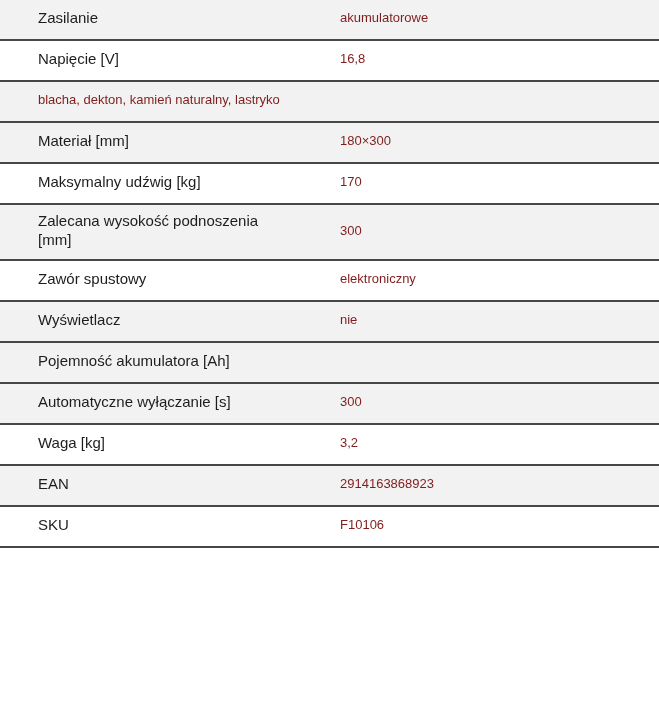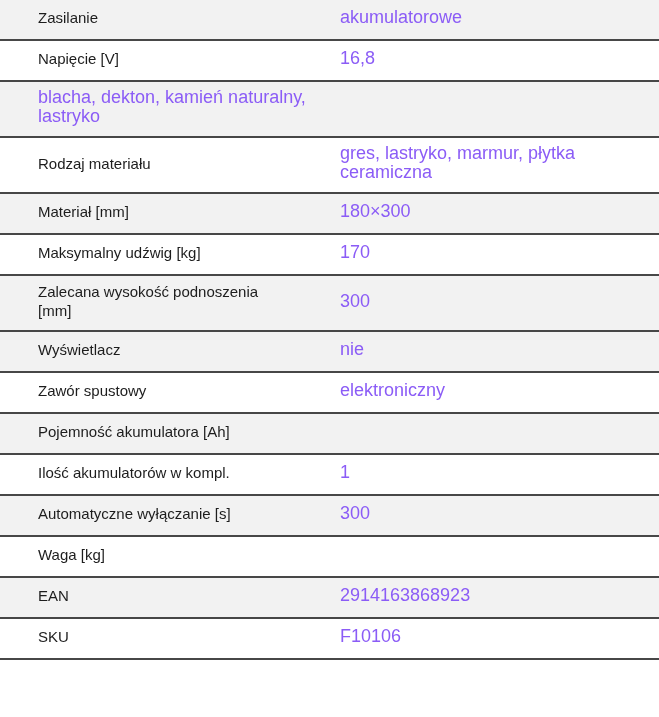--- a/index.html
+++ b/index.html
@@ -32,90 +32,83 @@
   .spec-label {
     flex: 0 0 235px;
     margin-right: 67px;
     font-size: 15px;
     line-height: 19px;
     color: #1d1d1d;
   }
   .spec-value {
     flex: 1 1 auto;
     max-width: 272px;
-    font-size: 18px;
+    font-size: 13px;
     line-height: 19px;
-    color: #8b5cf6;
+    color: #7f1d1d;
   }
 </style>
 </head>
 <body>
 
 <div class="spec-table">
   <div class="spec-row striped">
     <div class="spec-label">Zasilanie</div>
     <div class="spec-value">akumulatorowe</div>
   </div>
 
   <div class="spec-row">
     <div class="spec-label">Napięcie [V]</div>
     <div class="spec-value">16,8</div>
   </div>
 
   <div class="spec-row striped">
     <div class="spec-value">blacha, dekton, kamień naturalny, lastryko</div>
   </div>
 
-  <div class="spec-row">
-    <div class="spec-label">Rodzaj materiału</div>
-    <div class="spec-value">gres, lastryko, marmur, płytka ceramiczna</div>
-  </div>
 
   <div class="spec-row striped">
     <div class="spec-label">Materiał [mm]</div>
     <div class="spec-value">180×300</div>
   </div>
 
   <div class="spec-row">
     <div class="spec-label">Maksymalny udźwig [kg]</div>
     <div class="spec-value">170</div>
   </div>
 
   <div class="spec-row striped">
     <div class="spec-label">Zalecana wysokość podnoszenia [mm]</div>
     <div class="spec-value">300</div>
   </div>
 
 
-  <div class="spec-row striped">
-    <div class="spec-label">Wyświetlacz</div>
-    <div class="spec-value">nie</div>
-  </div>
-
   <div class="spec-row">
     <div class="spec-label">Zawór spustowy</div>
     <div class="spec-value">elektroniczny</div>
   </div>
 
   <div class="spec-row striped">
+    <div class="spec-label">Wyświetlacz</div>
+    <div class="spec-value">nie</div>
+  </div>
+
+  <div class="spec-row striped">
     <div class="spec-label">Pojemność akumulatora [Ah]</div>
   </div>
 
-  <div class="spec-row">
-    <div class="spec-label">Ilość akumulatorów w kompl.</div>
-    <div class="spec-value">1</div>
-  </div>
 
   <div class="spec-row striped">
     <div class="spec-label">Automatyczne wyłączanie [s]</div>
     <div class="spec-value">300</div>
   </div>
 
   <div class="spec-row">
     <div class="spec-label">Waga [kg]</div>
+    <div class="spec-value">3,2</div>
   </div>
 
   <div class="spec-row striped">
     <div class="spec-label">EAN</div>
     <div class="spec-value">2914163868923</div>
   </div>
 
   <div class="spec-row">
     <div class="spec-label">SKU</div>
     <div class="spec-value">F10106</div>

